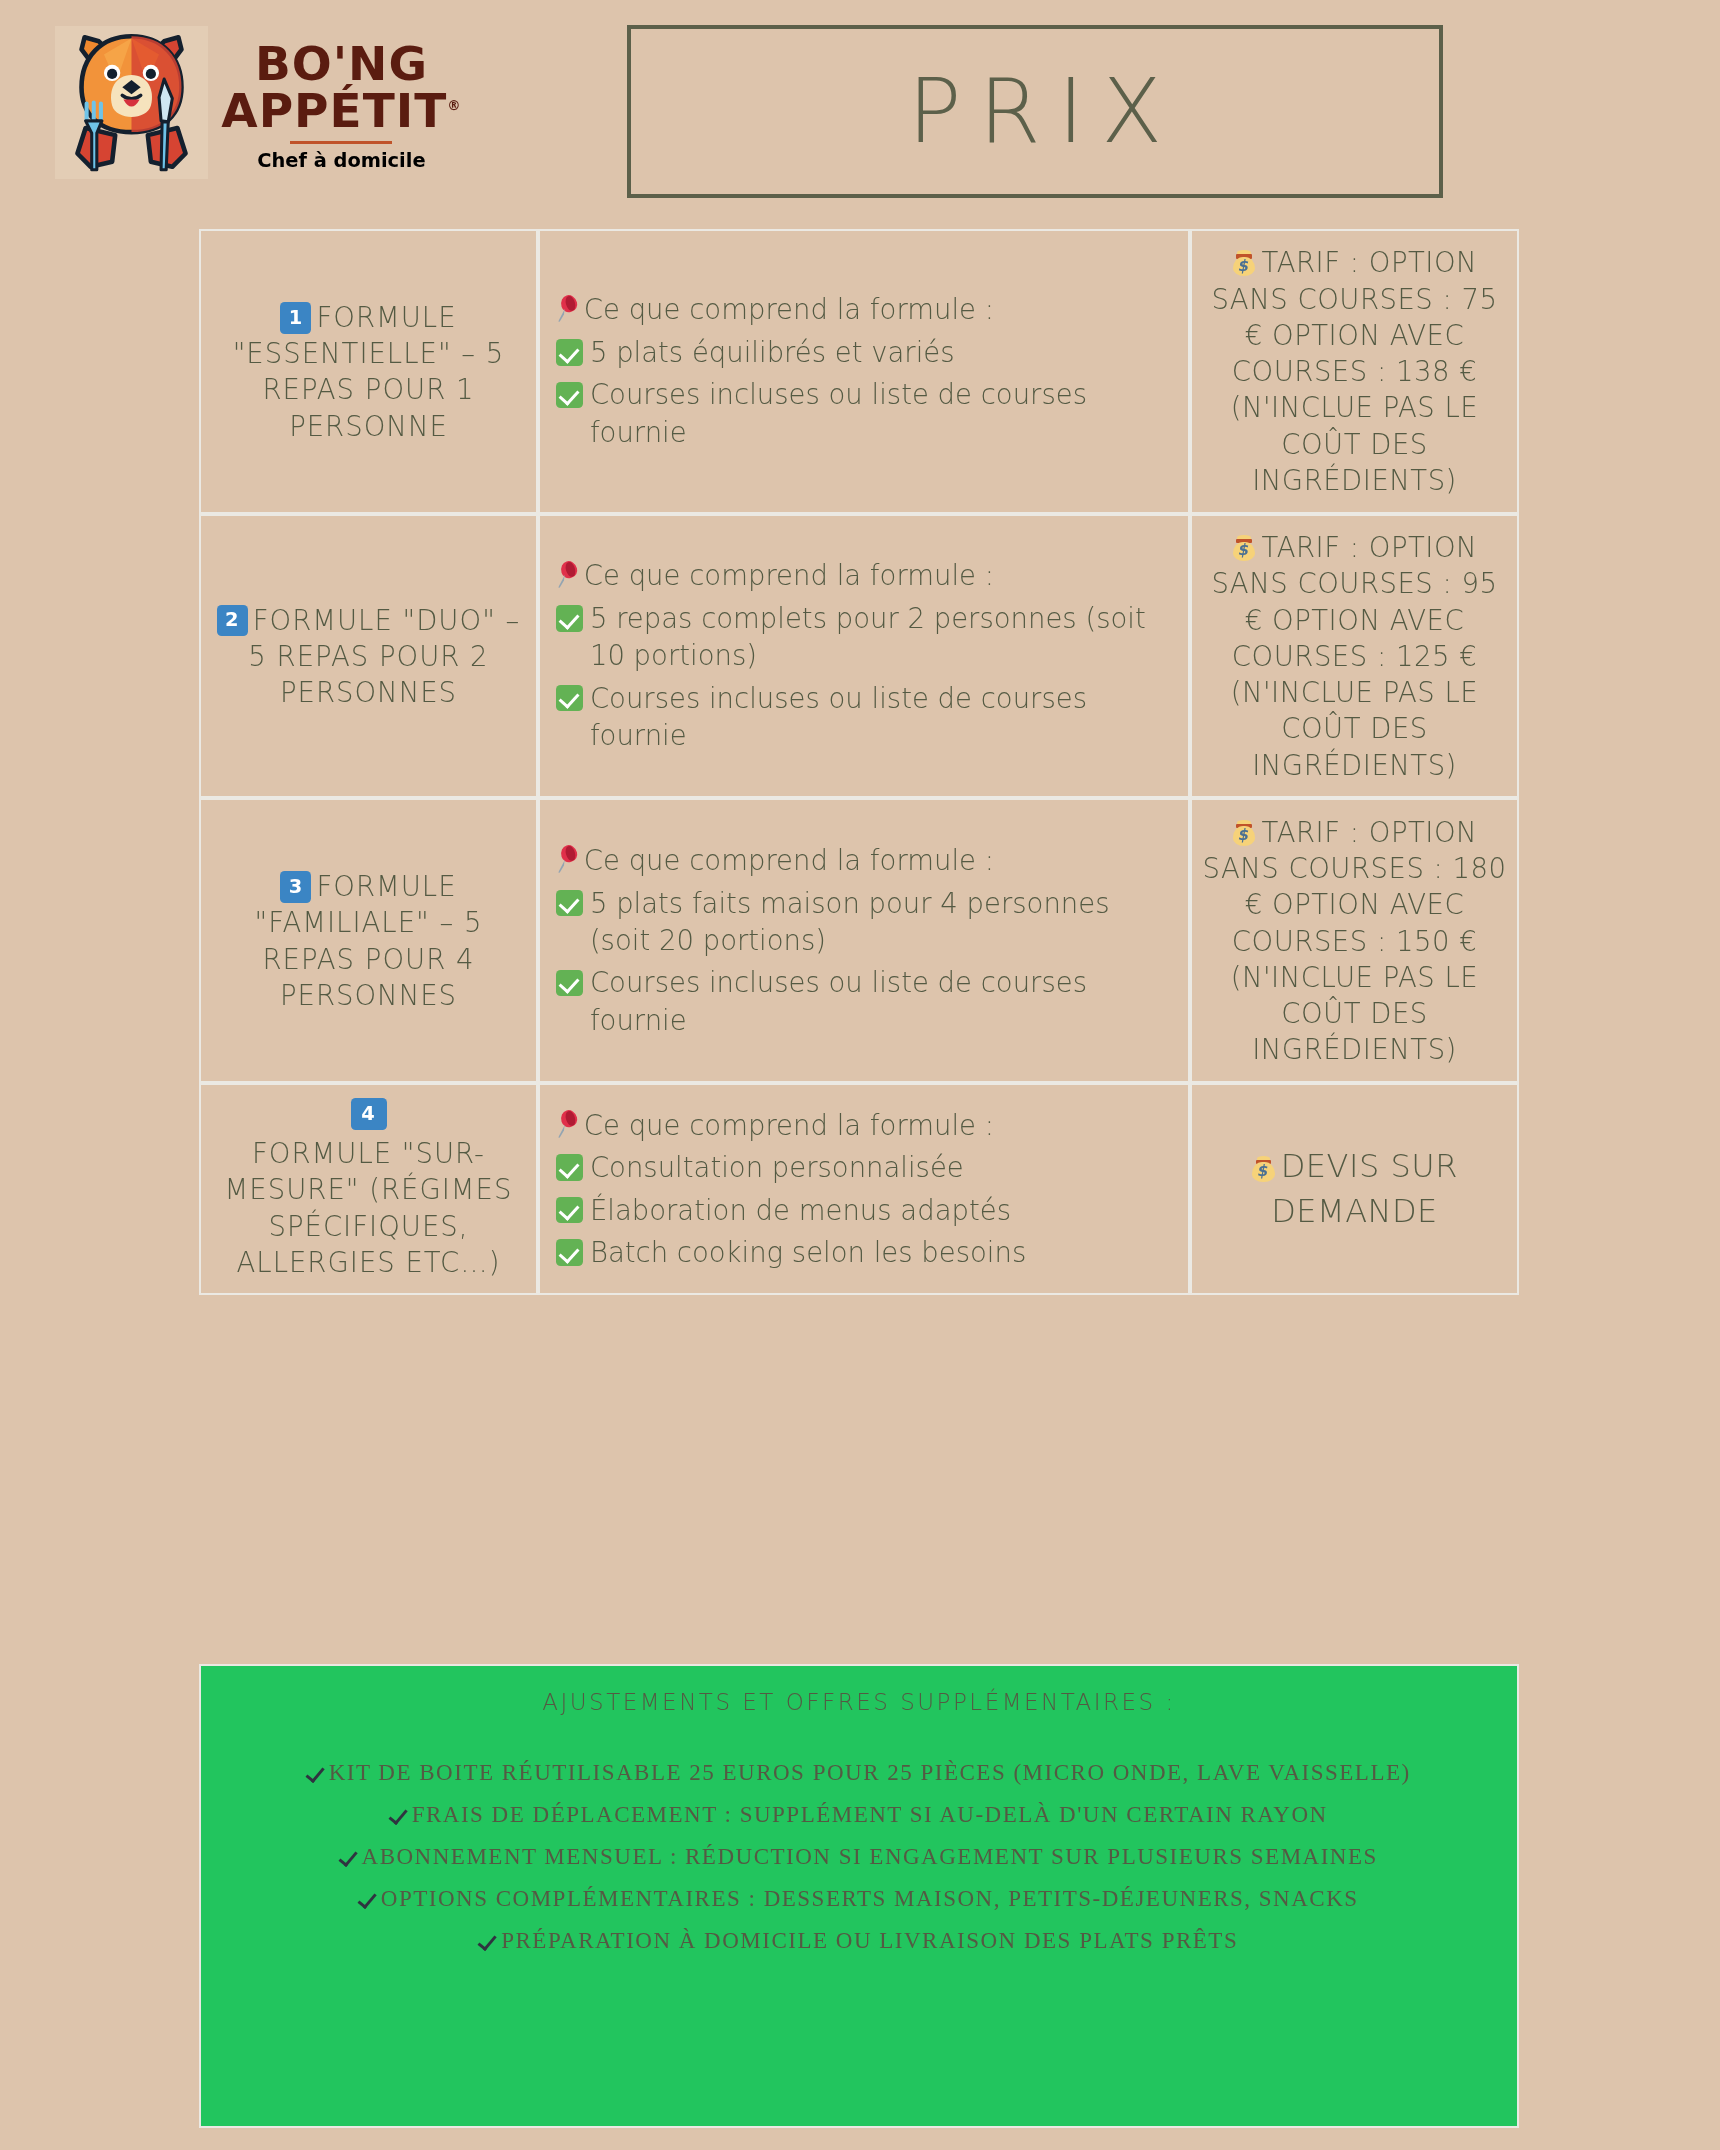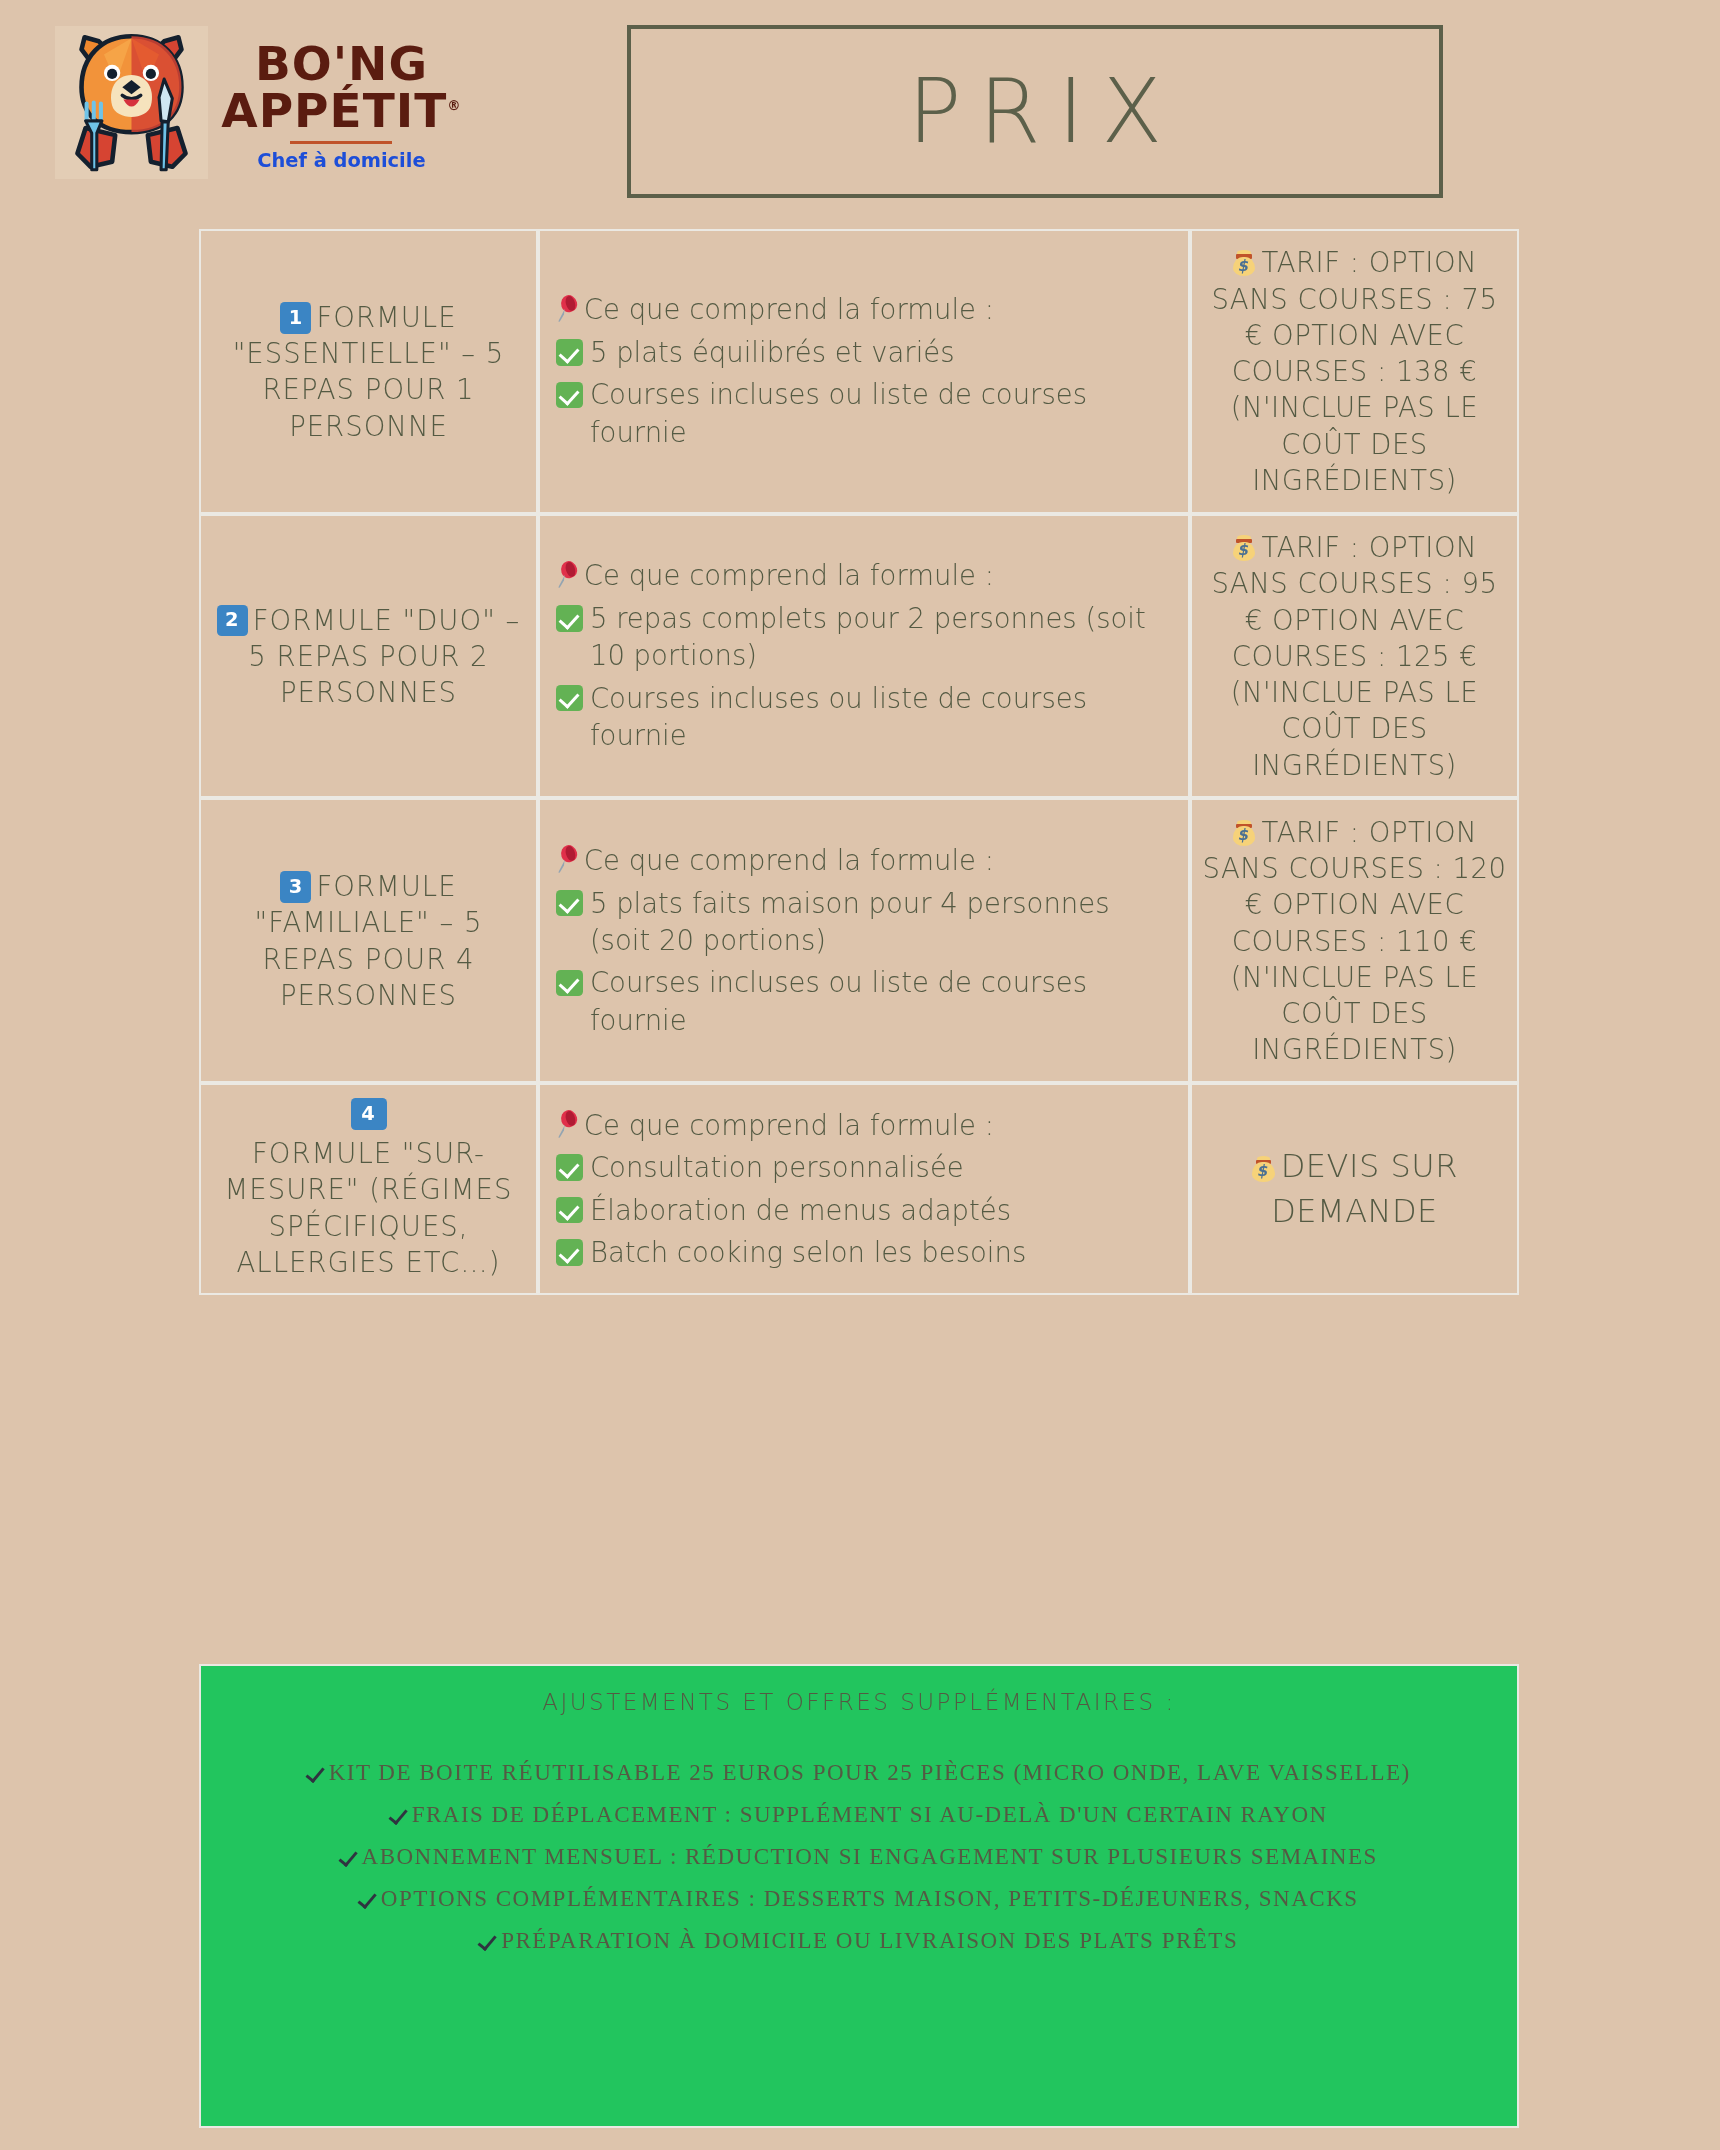--- a/index.html
+++ b/index.html
@@ -78,21 +78,21 @@
   .logo-rule {
     width: 102px;
     height: 3.1px;
     background: #c0532a;
     margin: 7.1px 0 5.1px 0;
   }
   .logo-tag {
     font-family: "DejaVu Sans", sans-serif;
     font-weight: bold;
     font-size: 19.4px;
-    color: #1d4ed8;
+    color: #000000;
   }
 
   .title-box {
     position: absolute;
     left: 627px;
     top: 24.5px;
     width: 816px;
     height: 173px;
     border: 4.6px solid #5c604a;
     display: flex;
@@ -461,21 +461,21 @@
             <span class="chk-icon"></span>
             <span class="ftxt">5 plats faits maison pour 4 personnes (soit 20 portions)</span>
           </div>
           <div class="feat-row">
             <span class="chk-icon"></span>
             <span class="ftxt">Courses incluses ou liste de courses fournie</span>
           </div>
         </td>
         <td class="col-price">
           <div class="price-text">
-            <span class="bag-icon"><i class="knot"></i><i class="tie"></i><i class="body"></i><i class="dollar">$</i></span><span>TARIF : OPTION SANS COURSES : 120 € OPTION AVEC COURSES : 110 € (N'INCLUE PAS LE COÛT DES INGRÉDIENTS)</span>
+            <span class="bag-icon"><i class="knot"></i><i class="tie"></i><i class="body"></i><i class="dollar">$</i></span><span>TARIF : OPTION SANS COURSES : 180 € OPTION AVEC COURSES : 150 € (N'INCLUE PAS LE COÛT DES INGRÉDIENTS)</span>
           </div>
         </td>
       </tr>
 
       <tr>
         <td class="col-name">
           <div class="name-text">
             <span class="num-badge block">4</span>
             <span>FORMULE "SUR-MESURE" (RÉGIMES SPÉCIFIQUES, ALLERGIES ETC…)</span>
           </div>

